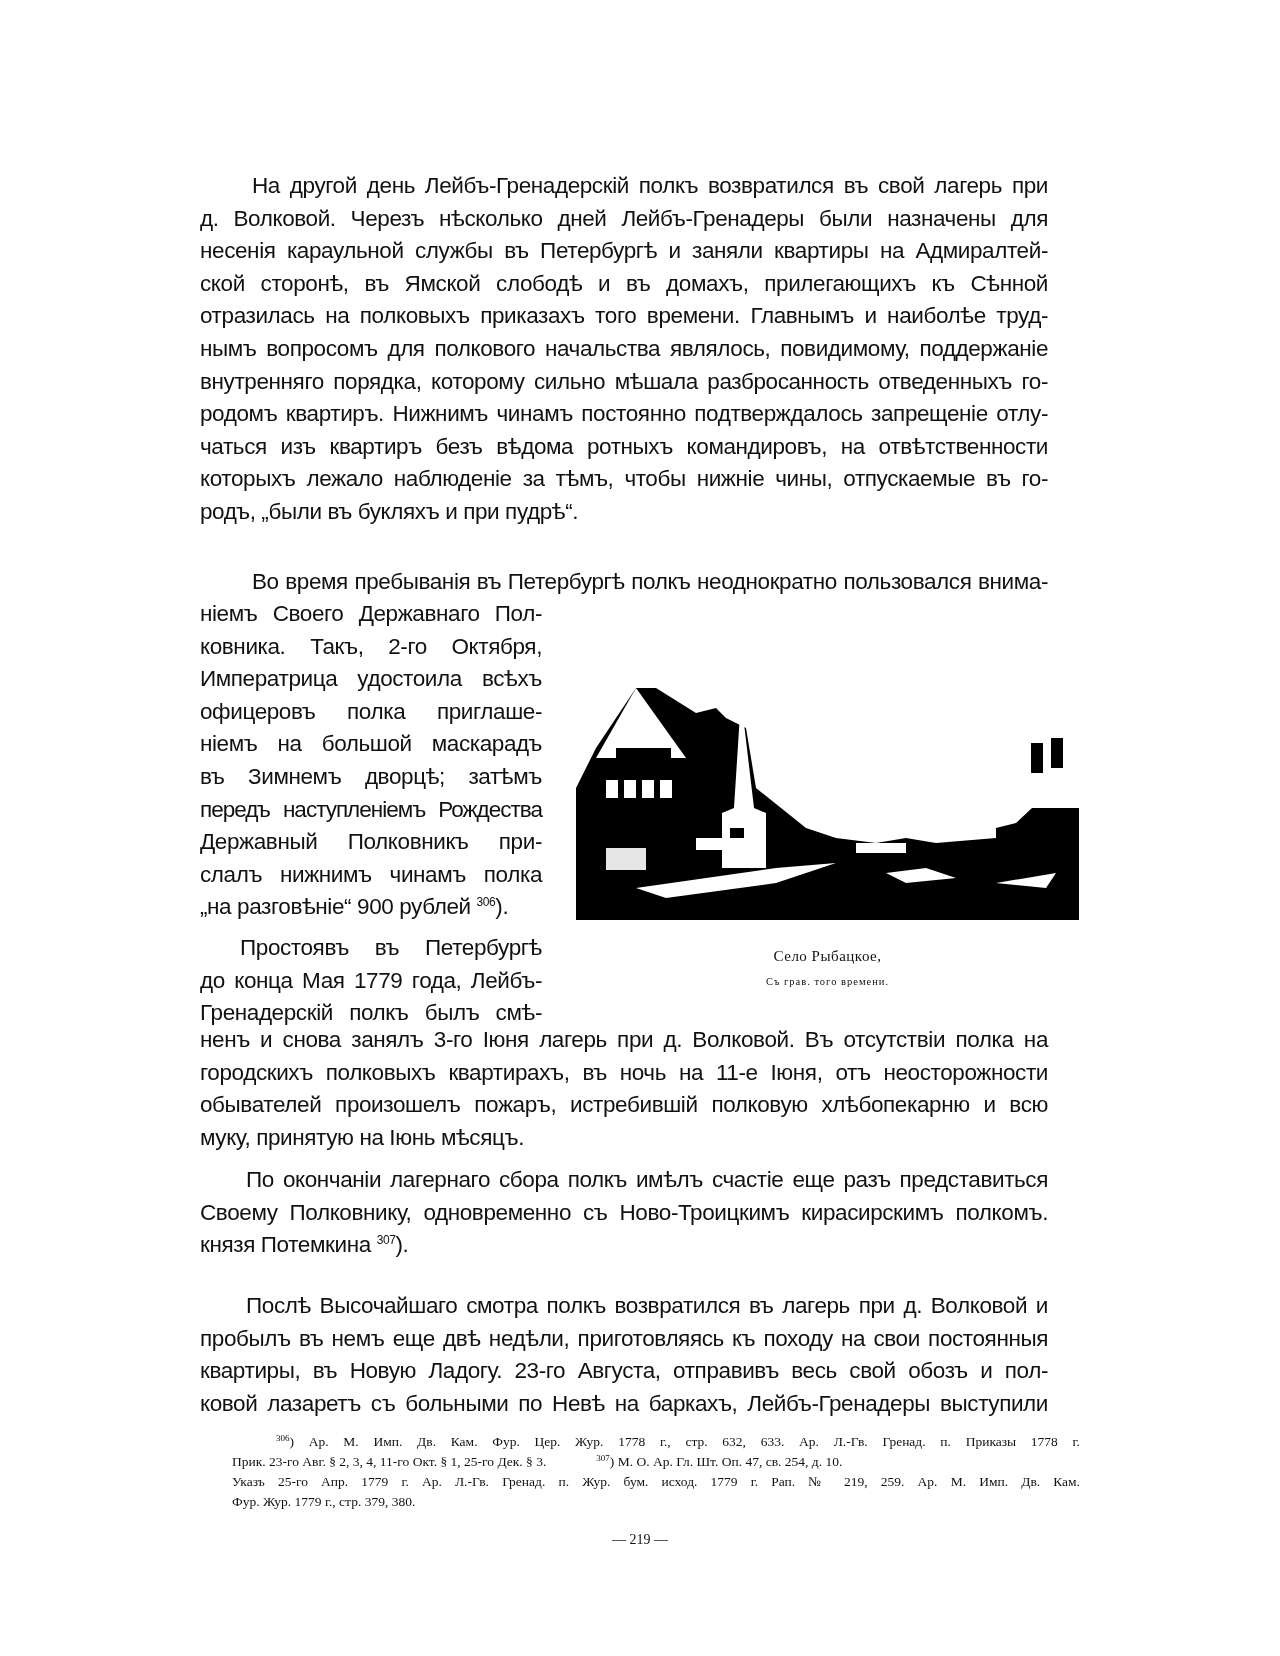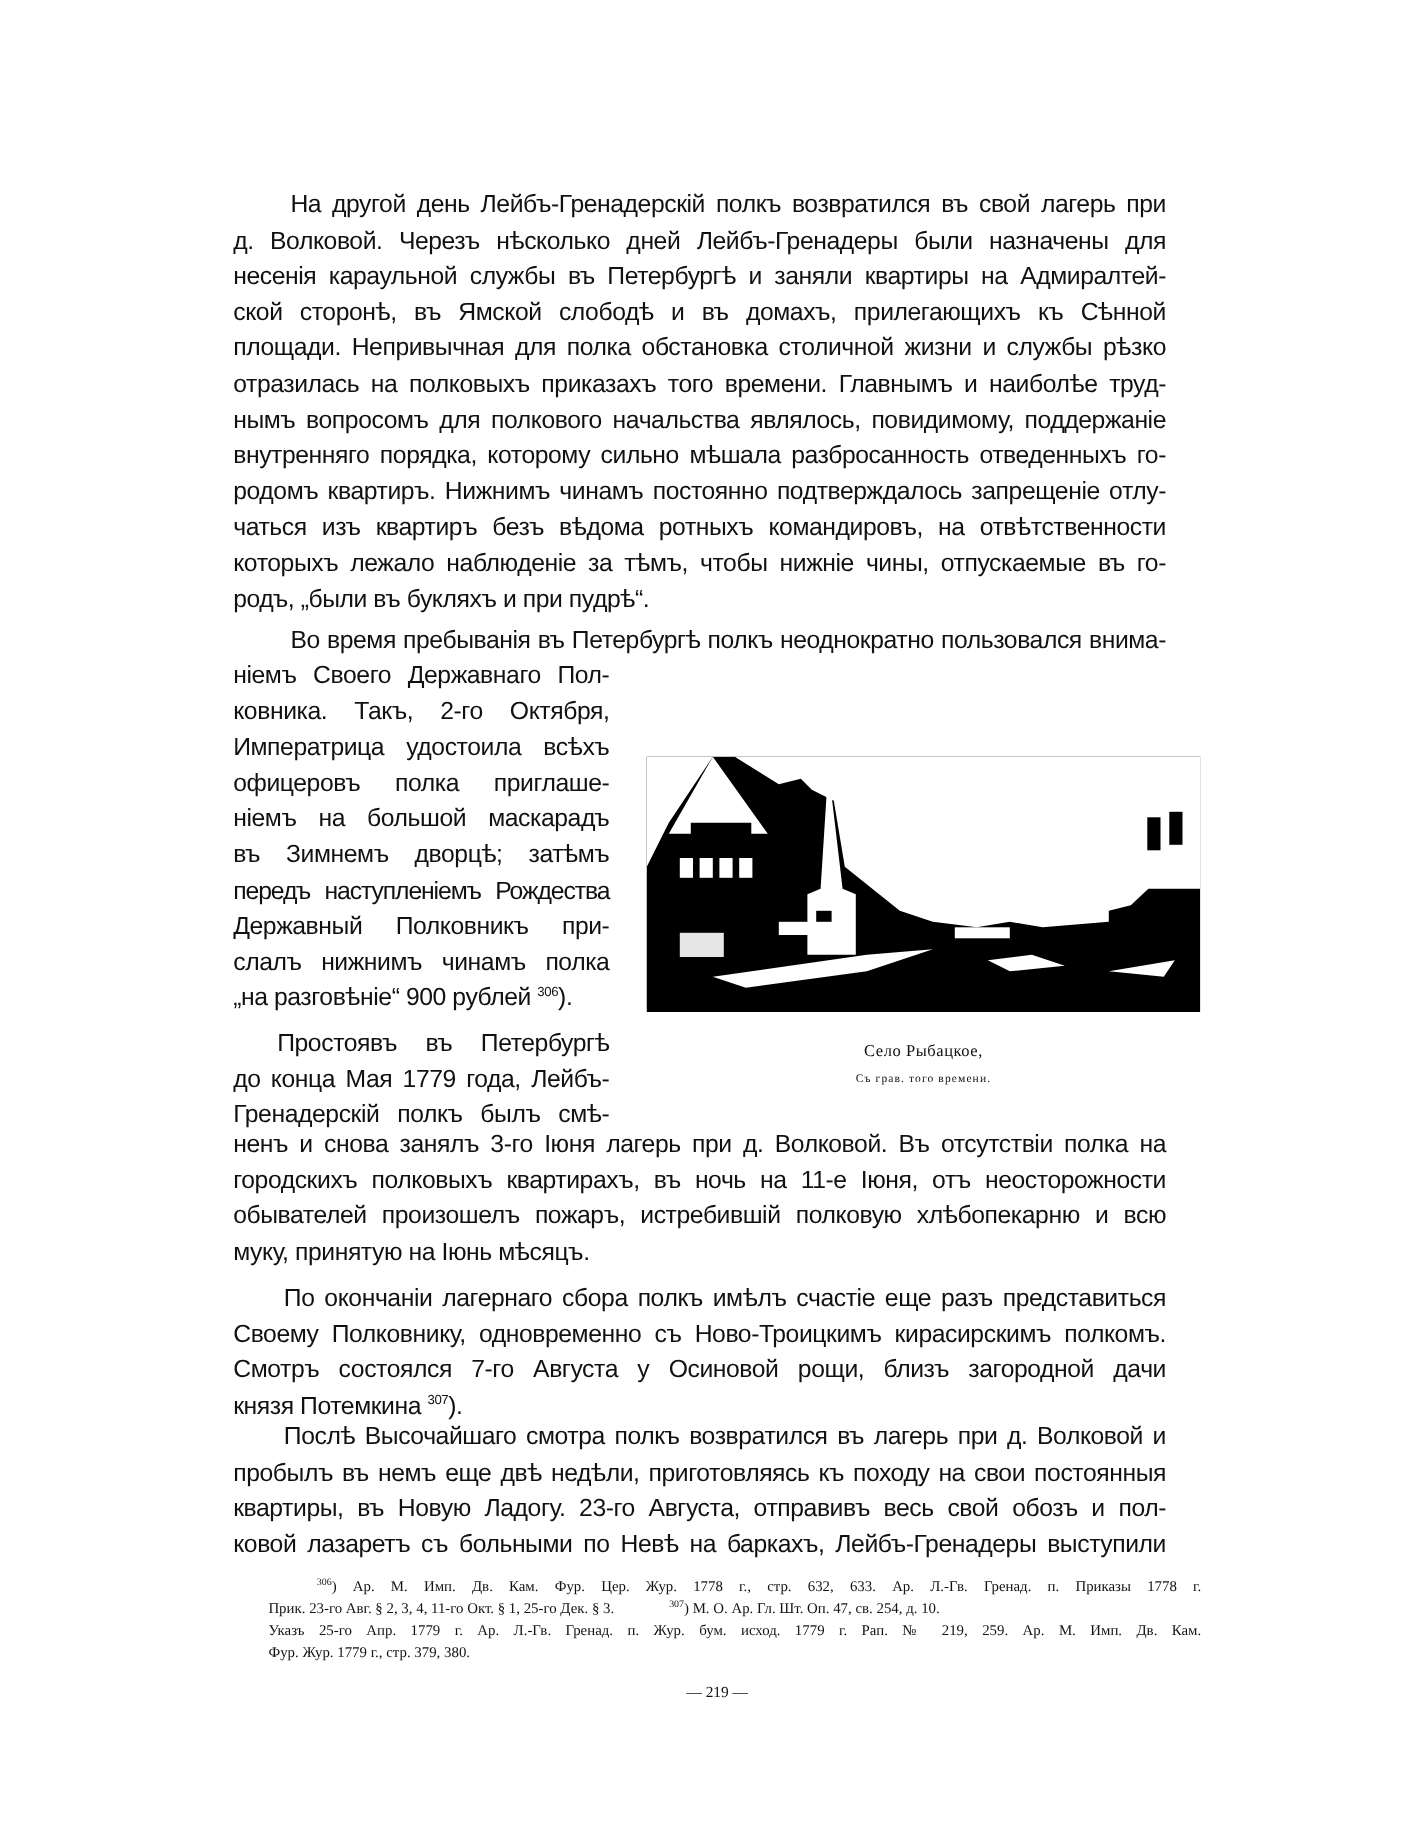--- a/index.html
+++ b/index.html
@@ -1,18 +1,18 @@
 <!DOCTYPE html>
 <html><head>
 <meta charset="utf-8">
 <style>
   html, body { margin: 0; padding: 0; background: #ffffff; }
   body { width: 1280px; height: 1656px; position: relative; overflow: hidden;
          font-family: "Liberation Serif", "DejaVu Serif", serif; color: #111; }
-  .page { position: absolute; left: 12px; top: 0; width: 1244px; height: 1656px; }
+  .page { position: absolute; left: 0; top: 0; width: 1244px; height: 1656px; }
   .body-text { position: absolute; left: 200px; width: 848px; font-family: "Liberation Sans Narrow", "Liberation Sans", sans-serif;
                font-size: 22.5px; line-height: 32.6px; letter-spacing: -0.4px; }
   .line { display: block; white-space: nowrap; text-align: justify; text-align-last: justify; height: 32.6px; overflow: visible; }
   .line.last { text-align-last: left; }
   .indent { padding-left: 52px; }
   .narrow { width: 342px; }
   .sup { font-size: 12px; vertical-align: super; line-height: 0; }
   .figure { position: absolute; left: 576px; top: 688px; width: 503px; height: 232px; background: #000; }
   .figure svg { width: 100%; height: 100%; display: block; }
   .caption-title { position: absolute; left: 576px; top: 948px; width: 503px; text-align: center; font-size: 15px; letter-spacing: 0.5px; }
@@ -27,21 +27,20 @@
 </head>
 <body>
 
 <div class="page">
 
   <div class="body-text" style="top:170px;">
     <span class="line indent">На другой день Лейбъ-Гренадерскій полкъ возвратился въ свой лагерь при</span>
     <span class="line">д. Волковой. Черезъ нѣсколько дней Лейбъ-Гренадеры были назначены для</span>
     <span class="line">несенія караульной службы въ Петербургѣ и заняли квартиры на Адмиралтей-</span>
     <span class="line">ской сторонѣ, въ Ямской слободѣ и въ домахъ, прилегающихъ къ Сѣнной</span>
-    <span class="line">площади. Непривычная для полка обстановка столичной жизни и службы рѣзко</span>
     <span class="line">отразилась на полковыхъ приказахъ того времени. Главнымъ и наиболѣе труд-</span>
     <span class="line">нымъ вопросомъ для полкового начальства являлось, повидимому, поддержаніе</span>
     <span class="line">внутренняго порядка, которому сильно мѣшала разбросанность отведенныхъ го-</span>
     <span class="line">родомъ квартиръ. Нижнимъ чинамъ постоянно подтверждалось запрещеніе отлу-</span>
     <span class="line">чаться изъ квартиръ безъ вѣдома ротныхъ командировъ, на отвѣтственности</span>
     <span class="line">которыхъ лежало наблюденіе за тѣмъ, чтобы нижніе чины, отпускаемые въ го-</span>
     <span class="line last">родъ, „были въ букляхъ и при пудрѣ“.</span>
   </div>
 
   <div class="body-text" style="top:566px;">
@@ -106,21 +105,20 @@
   <div class="body-text" style="top:1024px;">
     <span class="line">ненъ и снова занялъ 3-го Іюня лагерь при д. Волковой. Въ отсутствіи полка на</span>
     <span class="line">городскихъ полковыхъ квартирахъ, въ ночь на 11-е Іюня, отъ неосторожности</span>
     <span class="line">обывателей произошелъ пожаръ, истребившій полковую хлѣбопекарню и всю</span>
     <span class="line last">муку, принятую на Іюнь мѣсяцъ.</span>
   </div>
 
   <div class="body-text" style="top:1164px;">
     <span class="line indent" style="padding-left:46px;">По окончаніи лагернаго сбора полкъ имѣлъ счастіе еще разъ представиться</span>
     <span class="line">Своему Полковнику, одновременно съ Ново-Троицкимъ кирасирскимъ полкомъ.</span>
-    <span class="line">Смотръ состоялся 7-го Августа у Осиновой рощи, близъ загородной дачи</span>
     <span class="line last"><span>князя Потемкина </span><span class="sup">307</span><span>).</span></span>
   </div>
 
   <div class="body-text" style="top:1290px;">
     <span class="line indent" style="padding-left:46px;">Послѣ Высочайшаго смотра полкъ возвратился въ лагерь при д. Волковой и</span>
     <span class="line">пробылъ въ немъ еще двѣ недѣли, приготовляясь къ походу на свои постоянныя</span>
     <span class="line">квартиры, въ Новую Ладогу. 23-го Августа, отправивъ весь свой обозъ и пол-</span>
     <span class="line">ковой лазаретъ съ больными по Невѣ на баркахъ, Лейбъ-Гренадеры выступили</span>
   </div>
 

